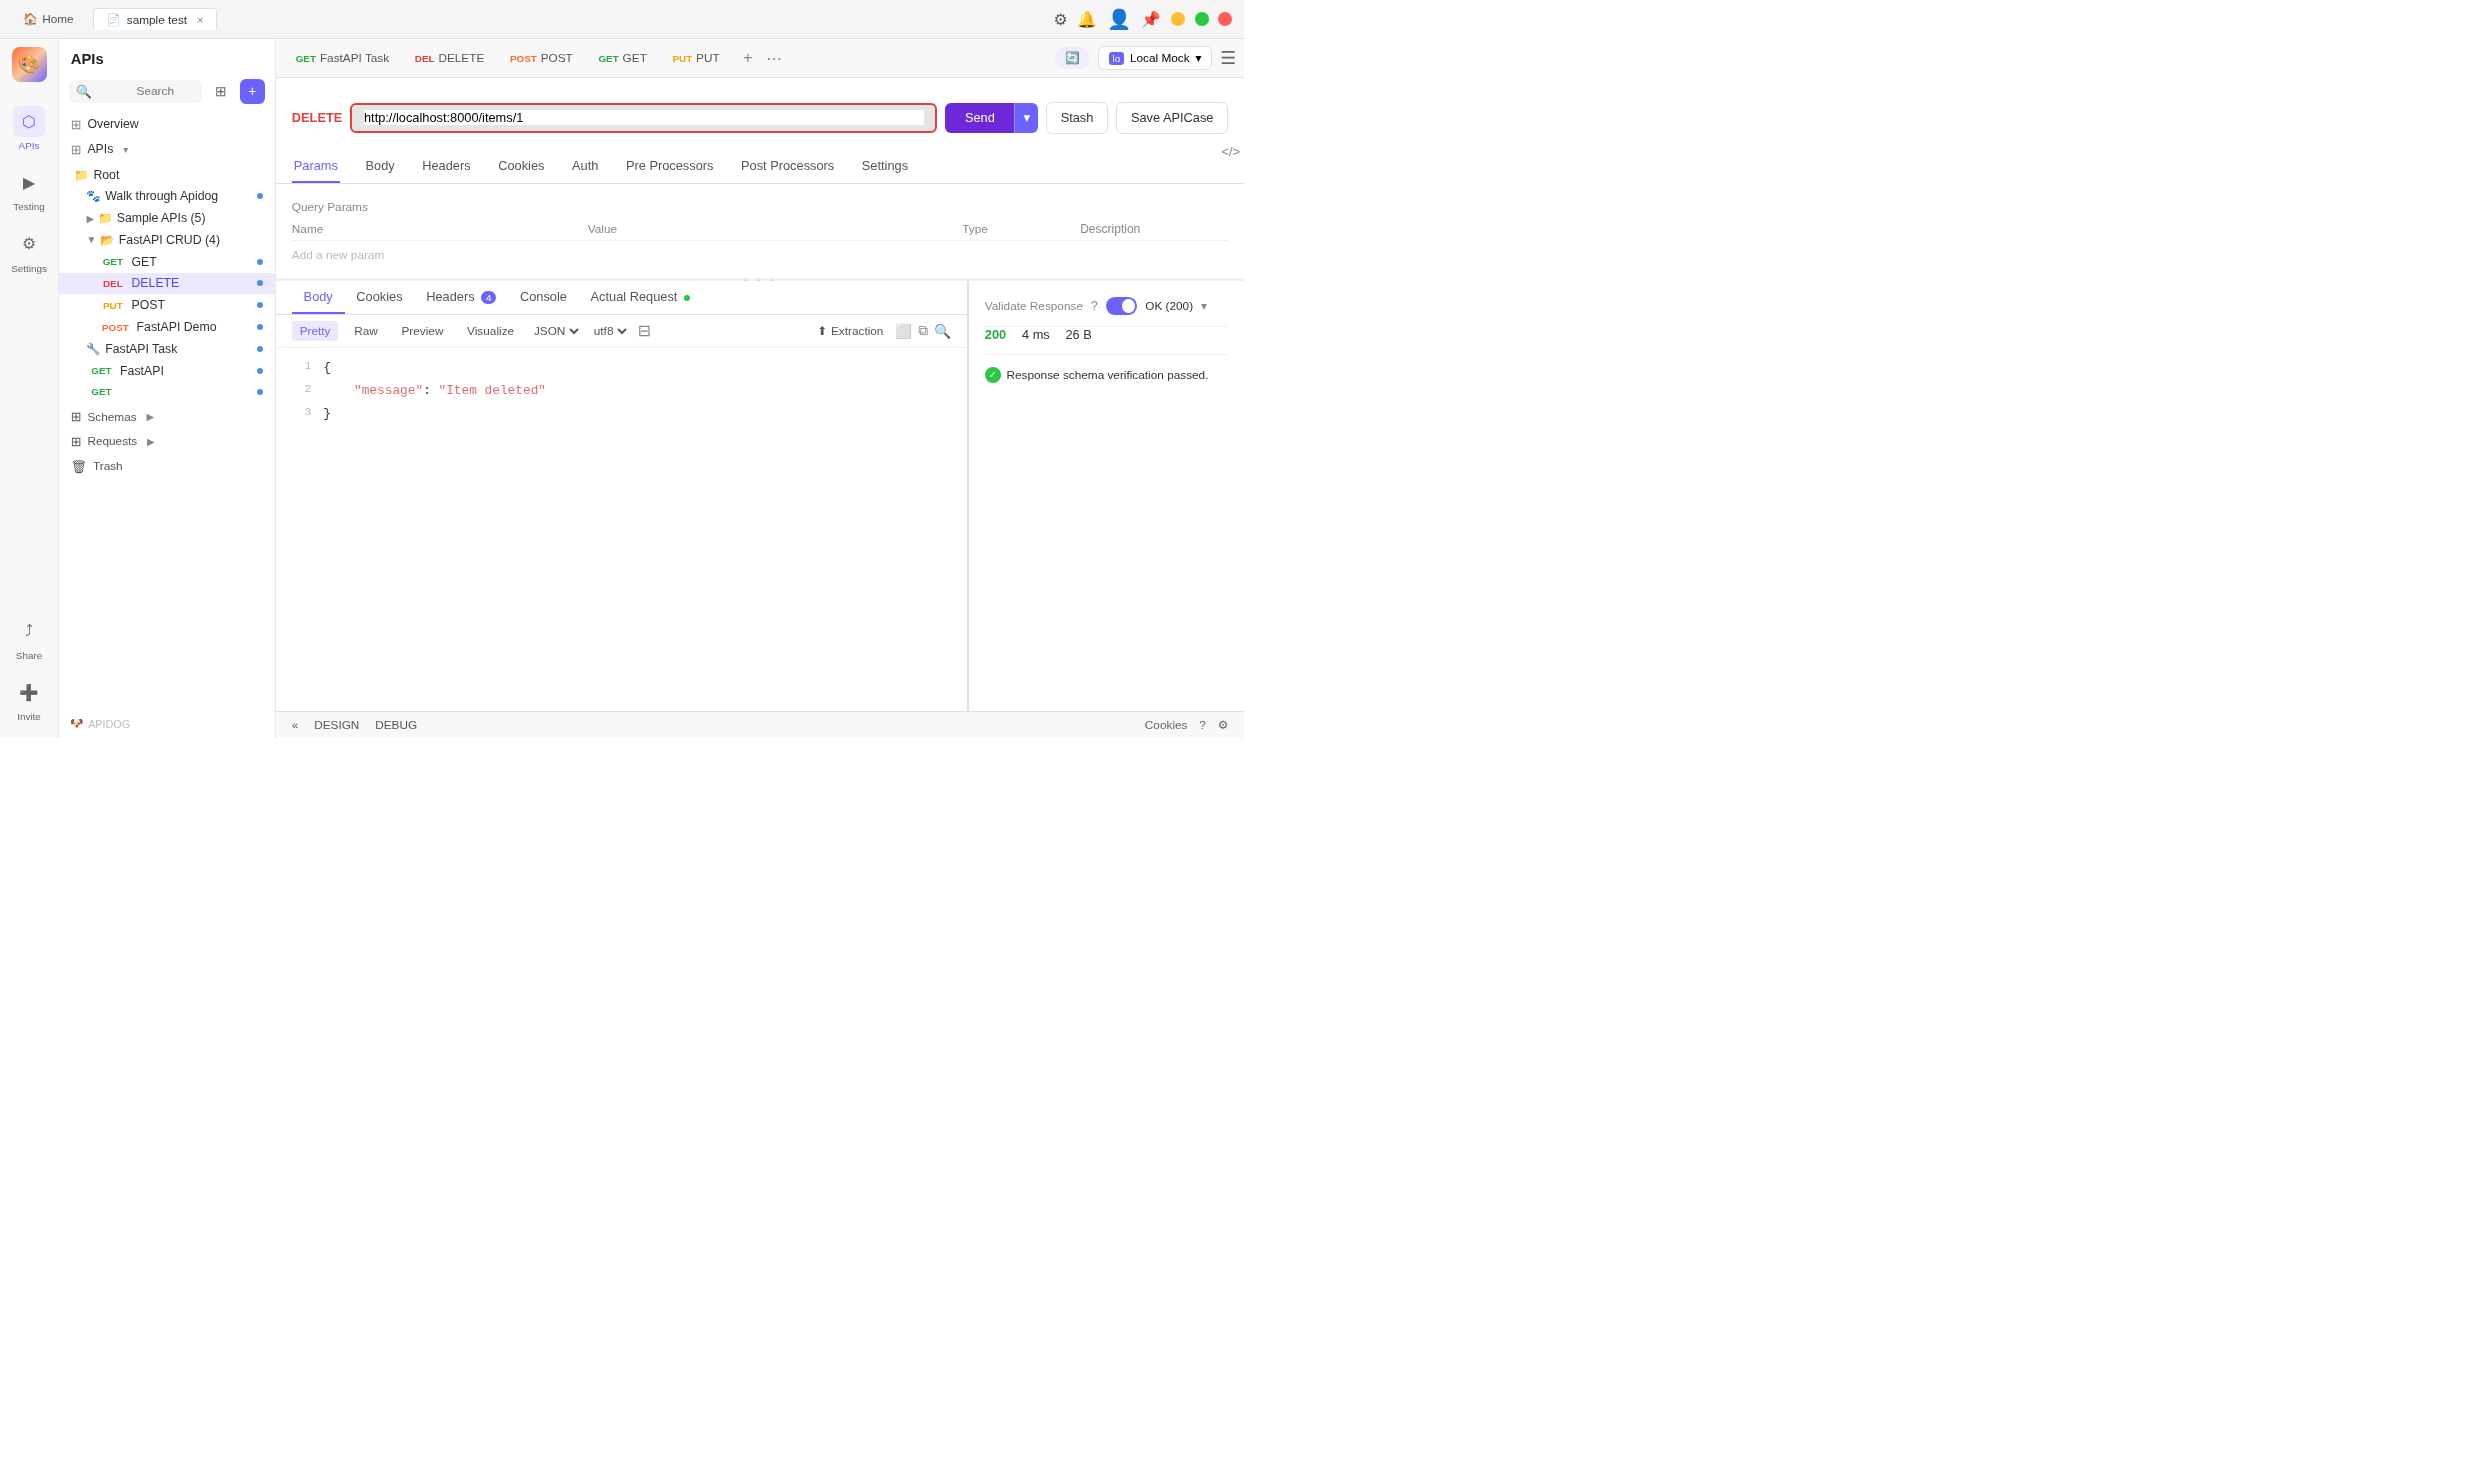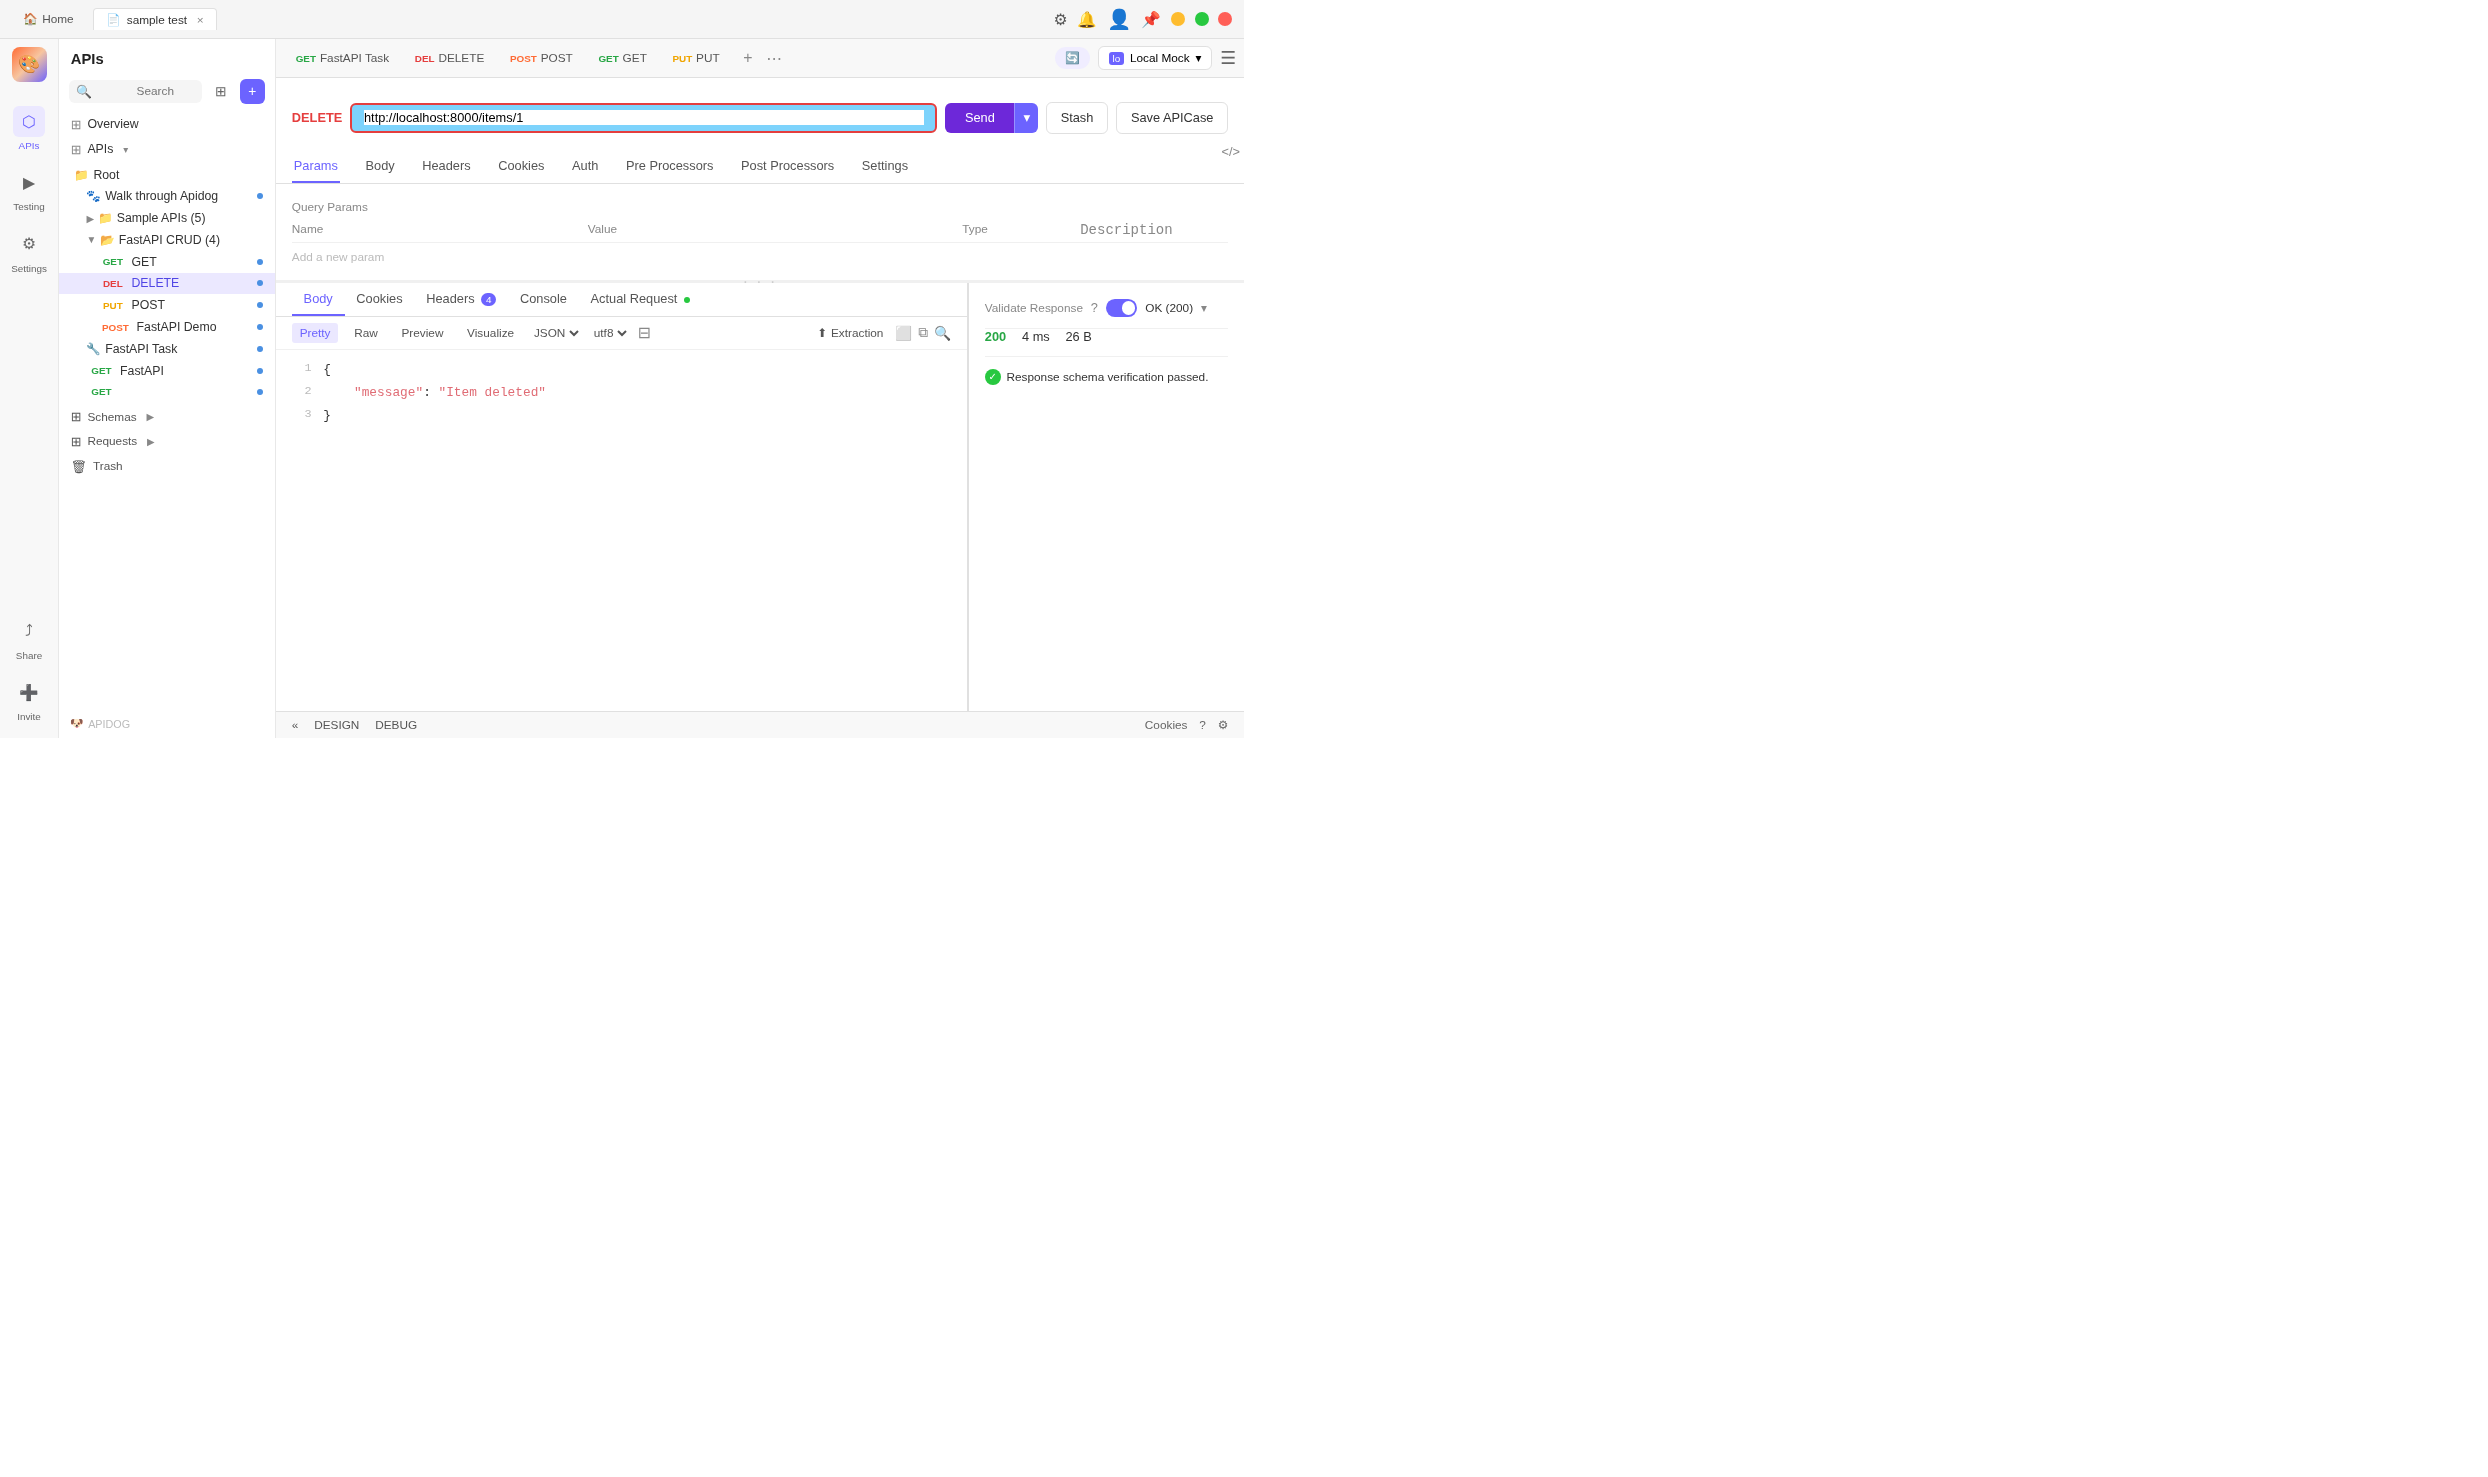--- a/index.html
+++ b/index.html
@@ -89,39 +89,39 @@
     .hamburger-btn { font-size: 17.7px; color: #666; cursor: pointer; }
     
     
     .request-area { padding: 11.8px 15.8px 0; }
     .sub-tabs { display: flex; gap: 19.7px; margin-bottom: 0; border-bottom: 1px solid #e0e0e0; }
     .sub-tab { padding: 5.9px 2px 7.9px; font-size: 12.8px; cursor: pointer; color: #555; border-bottom: 2px solid transparent; }
     .sub-tab.active { color: #6c63ff; border-bottom: 2px solid #6c63ff; font-weight: 500; }
     
     .url-bar { display: flex; align-items: center; gap: 7.9px; margin: 11.8px 0 0; }
     .method-label { font-size: 12.8px; font-weight: 700; color: #e53e3e; min-width: 49px; }
-    .url-input-wrap { flex: 1; display: flex; align-items: center; border: 2px solid #e53e3e; border-radius: 5.9px; padding: 5.9px 11.8px; background: #7dd3fc; }
+    .url-input-wrap { flex: 1; display: flex; align-items: center; border: 2px solid #e53e3e; border-radius: 5.9px; padding: 5.9px 11.8px; background: #e5e5e5; }
     .url-input { flex: 1; border: none; outline: none; font-size: 12.8px; }
     .send-btn-wrap { display: flex; }
     .send-btn { background: #6d28d9; color: #fff; border: none; padding: 7.9px 19.7px; border-radius: 5.9px 0 0 5.9px; font-size: 12.8px; font-weight: 500; cursor: pointer; }
     .send-dropdown { background: #6c63ff; color: #fff; border: none; padding: 7.9px 7.9px; border-radius: 0 5.9px 5.9px 0; border-left: 1px solid rgba(255,255,255,0.3); cursor: pointer; }
     .stash-btn { background: none; border: 1px solid #e0e0e0; padding: 7.9px 13.8px; border-radius: 5.9px; font-size: 12.8px; cursor: pointer; color: #333; }
     .save-btn { background: none; border: 1px solid #e0e0e0; padding: 7.9px 13.8px; border-radius: 5.9px; font-size: 12.8px; cursor: pointer; color: #333; }
     
     
     .params-tabs { display: flex; gap: 23.6px; padding: 9.9px 0 0; border-bottom: 1px solid #e0e0e0; margin: 0 -15.8px; padding-left: 15.8px; }
     .params-tab { padding: 5.9px 2px 7.9px; font-size: 12.8px; cursor: pointer; color: #555; border-bottom: 2px solid transparent; margin-top: 8px; }
     .params-tab.active { color: #6c63ff; border-bottom: 2px solid #6c63ff; }
     
     .params-content { padding: 11.8px 0; }
     .params-table-header { display: flex; padding: 3.9px 0; border-bottom: 1px solid #f0f0f0; }
     .params-col-name { width: 296px; font-size: 11.8px; color: #888; }
     .params-col-value { flex: 1; font-size: 11.8px; color: #888; }
     .params-col-type { width: 118px; font-size: 11.8px; color: #888; }
-    .params-col-desc { width: 148px; font-size: 14px; color: #888; font-family: Liberation Mono, monospace; }
+    .params-col-desc { width: 148px; font-size: 12px; color: #888; }
     .add-param { font-size: 11.8px; color: #bbb; padding: 7.9px 0; cursor: pointer; }
     .response-tabs-bar { display: flex; align-items: center; padding: 0 15.8px; border-bottom: 1px solid #e0e0e0; }
     .response-tab { padding: 7.9px 11.8px; font-size: 12.8px; cursor: pointer; color: #555; border-bottom: 2px solid transparent; }
     .response-tab.active { color: #6c63ff; border-bottom: 2px solid #6c63ff; }
     .response-tab-badge { background: #6c63ff; color: #fff; font-size: 9.9px; padding: 1px 4.9px; border-radius: 9.9px; margin-left: 3px; }
     .response-tab-dot { width: 5.9px; height: 5.9px; background: #28c840; border-radius: 50%; display: inline-block; margin-left: 3px; }
     .validate-label { font-size: 11.8px; color: #888; }
     .toggle { width: 31.5px; height: 17.7px; background: #6c63ff; border-radius: 8.9px; position: relative; cursor: pointer; }
     .toggle-knob { width: 13.8px; height: 13.8px; background: #fff; border-radius: 50%; position: absolute; top: 2px; right: 2px; }
     .ok-badge { font-size: 11.8px; color: #333; font-weight: 500; }

